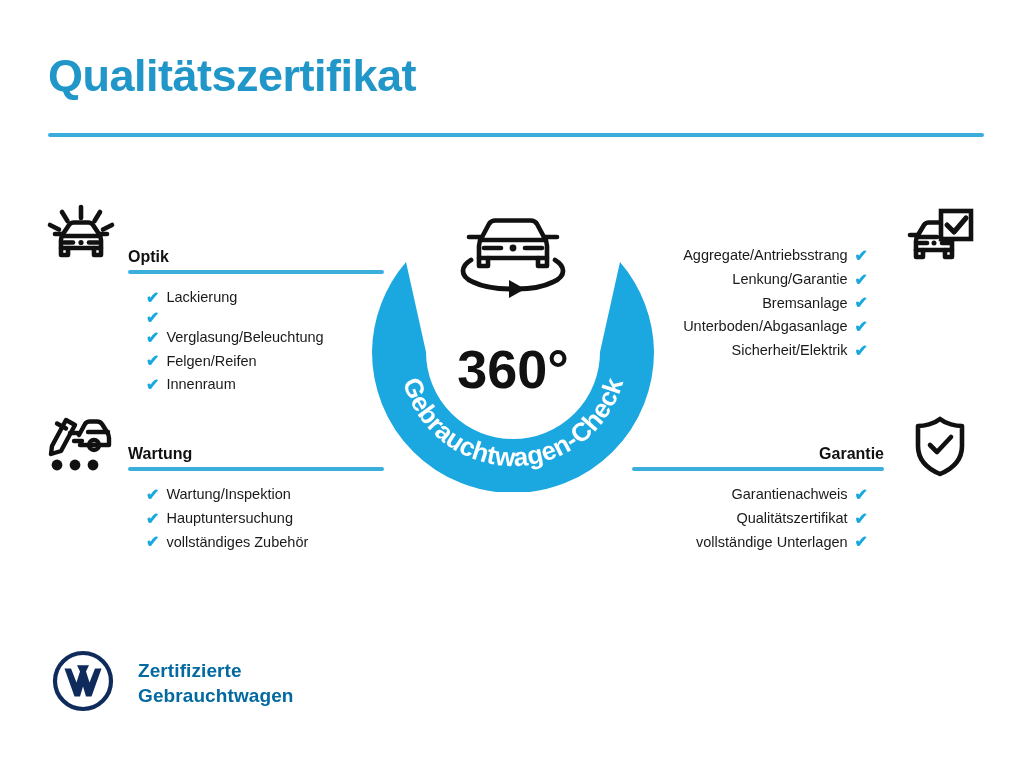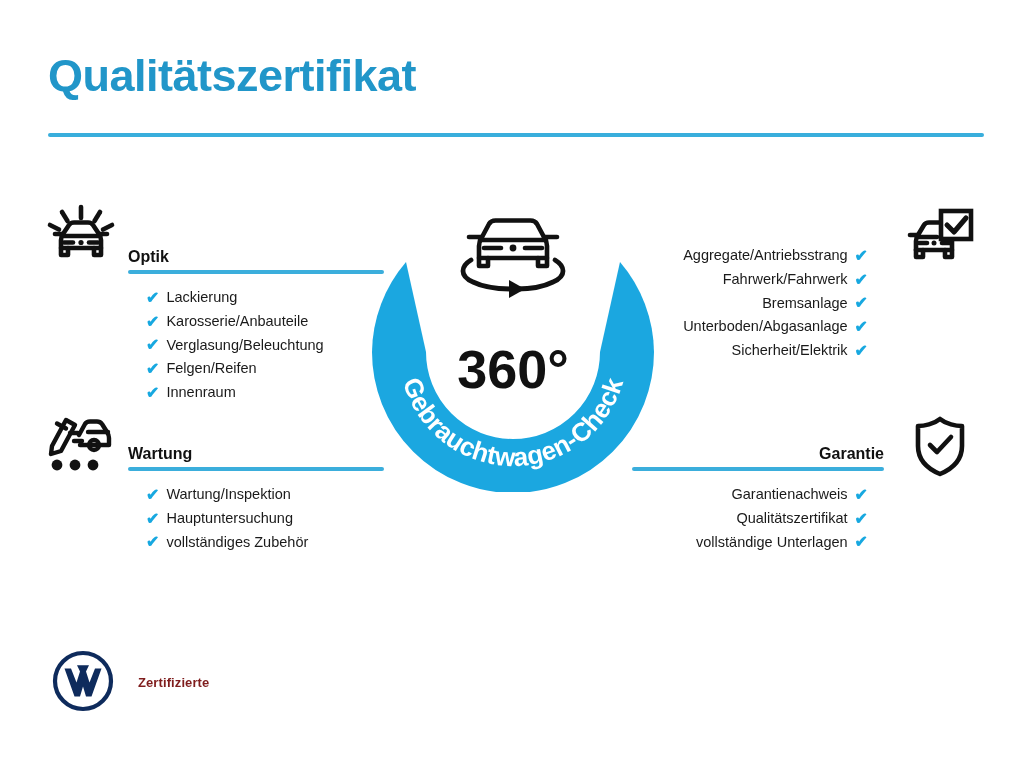--- a/index.html
+++ b/index.html
@@ -64,21 +64,21 @@
   #icon-technik { right:38px; top:208px; }
   #icon-garantie{ right:44px; top:415px; }
 
   
   .badge{ position:absolute; left:372px; top:192px; width:282px; height:300px; }
   .badge svg{ display:block; }
 
   
   .vw{ position:absolute; left:52px; top:650px; display:flex; align-items:center; }
   .vw-text{
-    margin-left:24px; font-size:13px; font-weight:bold; color:#7f1d1d;
+    margin-left:24px; font-size:19px; font-weight:bold; color:#0369a1;
     line-height:1.32; letter-spacing:0.1px;
   }
 </style>
 </head>
 <body>
 
 <div class="page">
 
   <div class="title">Qualitätszertifikat</div>
   <div class="title-rule"></div>
@@ -154,21 +154,20 @@
       <div class="sec-title">Optik</div>
       <div class="sec-rule"></div>
     </div>
     <ul class="sec-list">
       <li>
           <span class="chk">✔</span>
           <span>Lackierung</span>
         </li>
       <li>
           <span class="chk">✔</span>
-          <span>Karosserie/Anbauteile</span>
         </li>
       <li>
           <span class="chk">✔</span>
           <span>Verglasung/Beleuchtung</span>
         </li>
       <li>
           <span class="chk">✔</span>
           <span>Felgen/Reifen</span>
         </li>
       <li>
@@ -199,21 +198,21 @@
     </ul>
   </div>
 
   <div class="section col-right" id="sec-technik">
     <ul class="sec-list">
       <li>
           <span>Aggregate/Antriebsstrang</span>
           <span class="chk">✔</span>
         </li>
       <li>
-          <span>Fahrwerk/Fahrwerk</span>
+          <span>Lenkung/Garantie</span>
           <span class="chk">✔</span>
         </li>
       <li>
           <span>Bremsanlage</span>
           <span class="chk">✔</span>
         </li>
       <li>
           <span>Unterboden/Abgasanlage</span>
           <span class="chk">✔</span>
         </li>
@@ -287,16 +286,17 @@
     <span>
       <svg width="62" height="62" viewBox="0 0 62 62">
         <circle cx="31" cy="31" r="28" fill="none" stroke="#0E2B5C" stroke-width="4.2"></circle>
         <path d="M12.5 18.5 L19 18.5 L24.5 32.5 L28 21.5 L25 15.2
                  L37 15.2 L34 21.5 L37.5 32.5 L43 18.5 L49.5 18.5
                  L39.5 46.5 L34 46.5 L31 36.5 L28 46.5 L22.5 46.5 Z" fill="#0E2B5C"></path>
       </svg>
     </span>
     <span class="vw-text">
       <span>Zertifizierte</span><br>
+      <span>Gebrauchtwagen</span>
     </span>
   </div>
 
 </div>
 
 </body></html>

